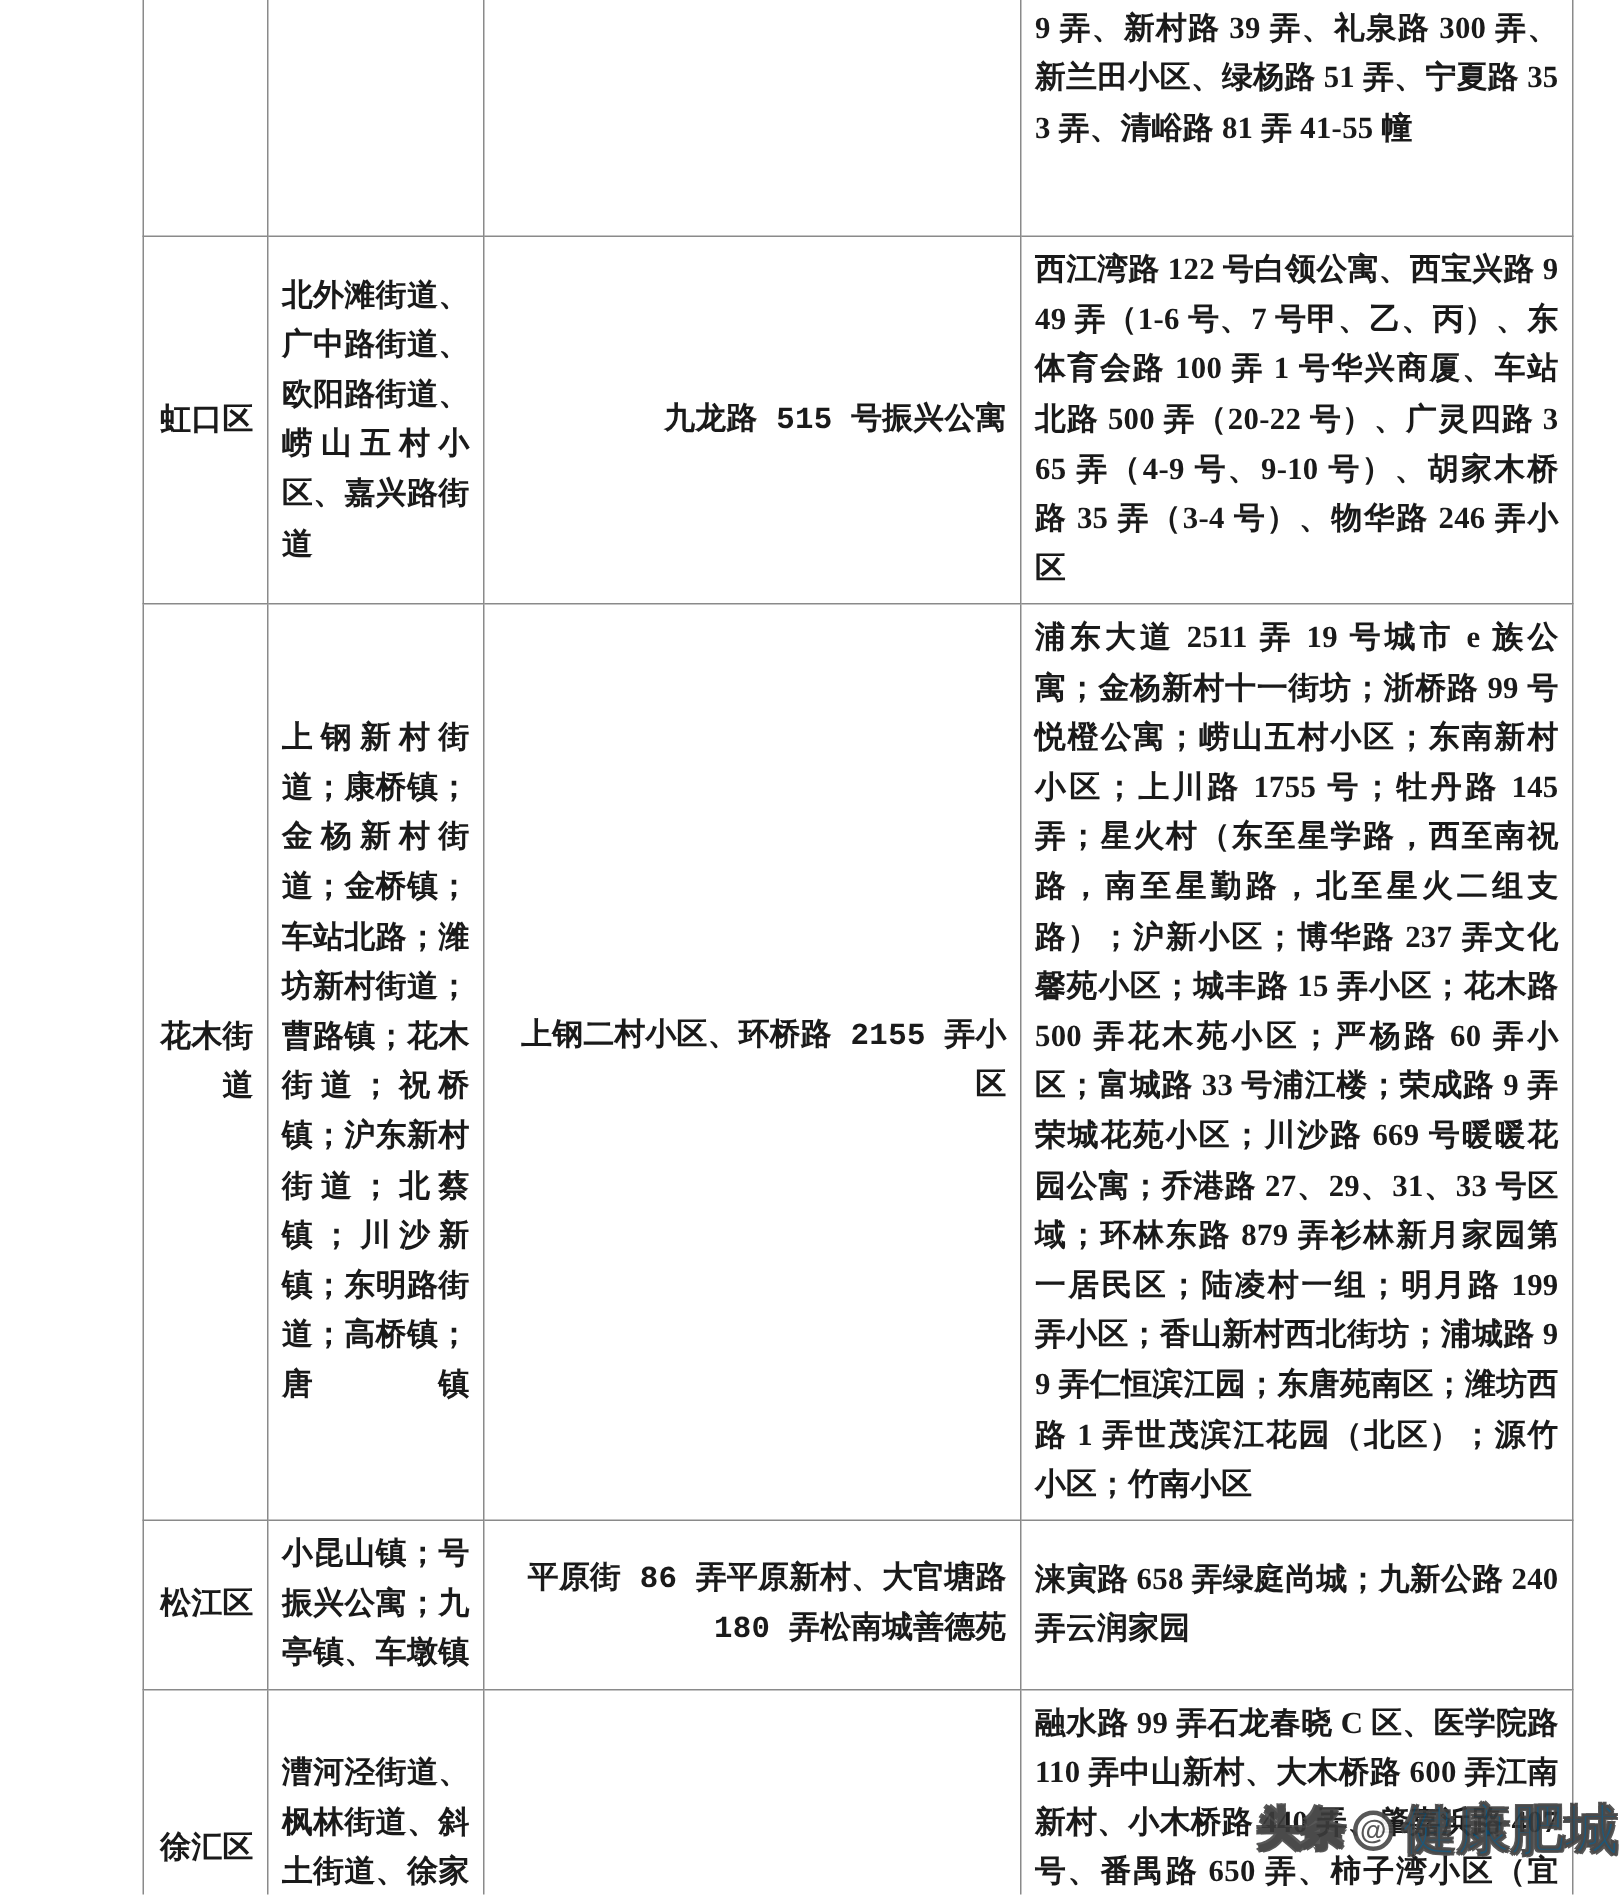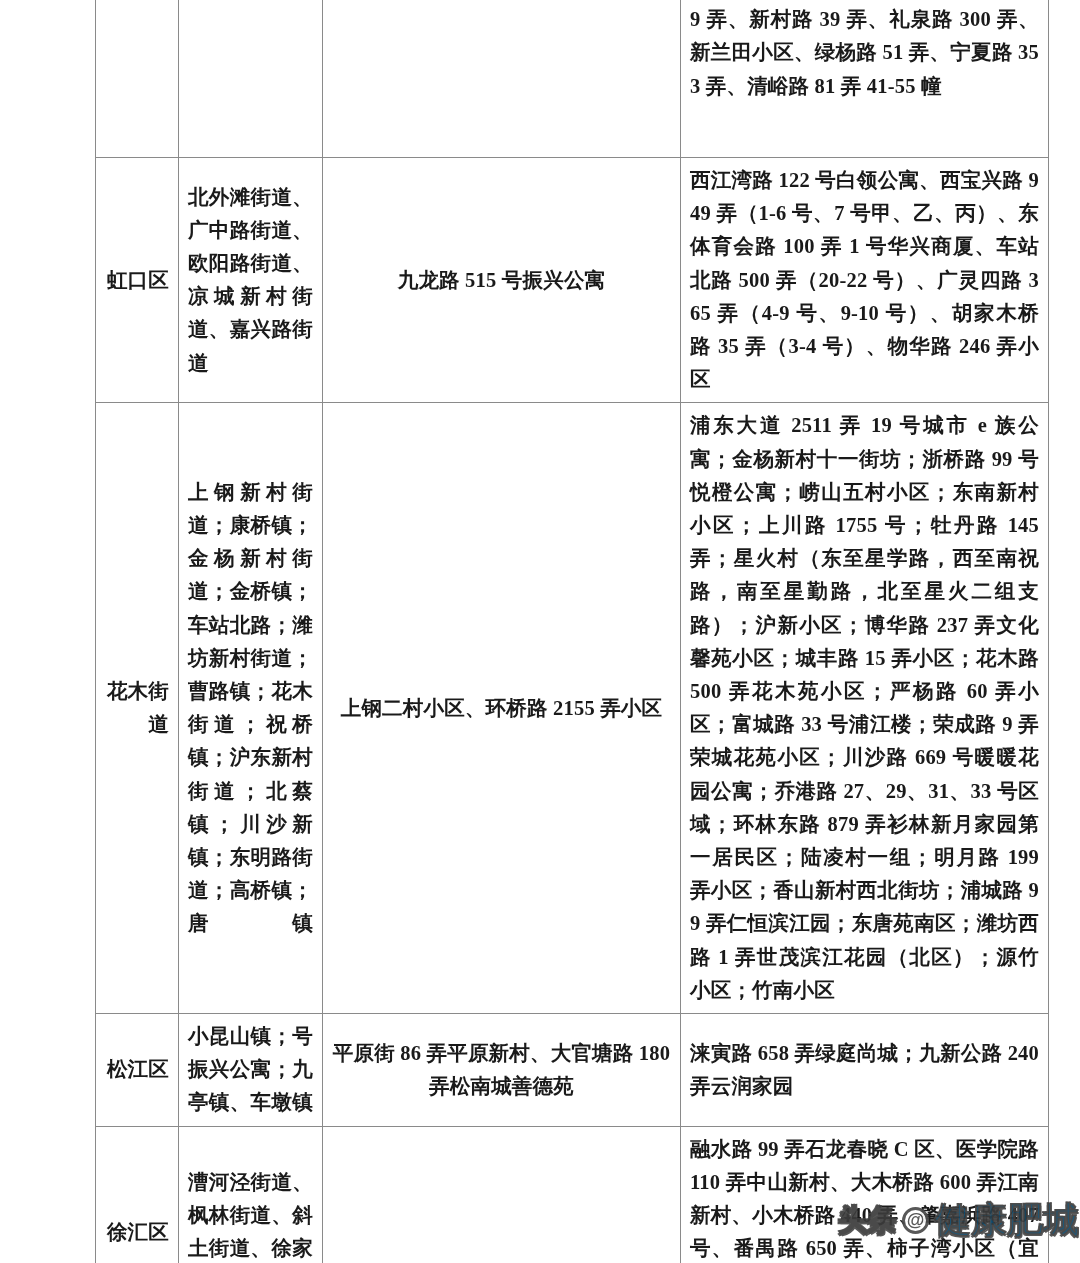--- a/index.html
+++ b/index.html
@@ -48,22 +48,23 @@
   td.district {
     text-align: right;
     vertical-align: middle;
   }
   td.streets {
     text-align: justify;
     text-align-last: justify;
     vertical-align: middle;
   }
   td.mid {
-    text-align: center;
+    text-align: right;
     vertical-align: middle;
+    font-family: Liberation Mono, monospace;
   }
   td.areas {
     text-align: justify;
     text-align-last: left;
     vertical-align: middle;
   }
   
   tr.row-clipped td { vertical-align: top; }
 
   
@@ -139,21 +140,21 @@
 
       <tr class="row-clipped" style="height:194px;">
         <td class="district"></td>
         <td class="streets"></td>
         <td class="mid"></td>
         <td class="areas">记便利店、铜川路 1168 弄、铜川路 999 弄、新村路 39 弄、礼泉路 300 弄、新兰田小区、绿杨路 51 弄、宁夏路 353 弄、清峪路 81 弄 41-55 幢</td>
       </tr>
 
       <tr style="height:183px;">
         <td class="district">虹口区</td>
-        <td class="streets">北外滩街道、广中路街道、欧阳路街道、凉城新村街道、嘉兴路街道</td>
+        <td class="streets">北外滩街道、广中路街道、欧阳路街道、崂山五村小区、嘉兴路街道</td>
         <td class="mid">九龙路 515 号振兴公寓</td>
         <td class="areas">西江湾路 122 号白领公寓、西宝兴路 949 弄（1-6 号、7 号甲、乙、丙）、东体育会路 100 弄 1 号华兴商厦、车站北路 500 弄（20-22 号）、广灵四路 365 弄（4-9 号、9-10 号）、胡家木桥路 35 弄（3-4 号）、物华路 246 弄小区</td>
       </tr>
 
       <tr style="height:459px;">
         <td class="district">花木街道</td>
         <td class="streets">上钢新村街道；康桥镇；金杨新村街道；金桥镇；车站北路；潍坊新村街道；曹路镇；花木街道；祝桥镇；沪东新村街道；北蔡镇；川沙新镇；东明路街道；高桥镇；唐镇</td>
         <td class="mid">上钢二村小区、环桥路 2155 弄小区</td>
         <td class="areas">浦东大道 2511 弄 19 号城市 e 族公寓；金杨新村十一街坊；浙桥路 99 号悦橙公寓；崂山五村小区；东南新村小区；上川路 1755 号；牡丹路 145 弄；星火村（东至星学路，西至南祝路，南至星勤路，北至星火二组支路）；沪新小区；博华路 237 弄文化馨苑小区；城丰路 15 弄小区；花木路 500 弄花木苑小区；严杨路 60 弄小区；富城路 33 号浦江楼；荣成路 9 弄荣城花苑小区；川沙路 669 号暖暖花园公寓；乔港路 27、29、31、33 号区域；环林东路 879 弄衫林新月家园第一居民区；陆凌村一组；明月路 199 弄小区；香山新村西北街坊；浦城路 99 弄仁恒滨江园；东唐苑南区；潍坊西路 1 弄世茂滨江花园（北区）；源竹小区；竹南小区</td>
       </tr>

